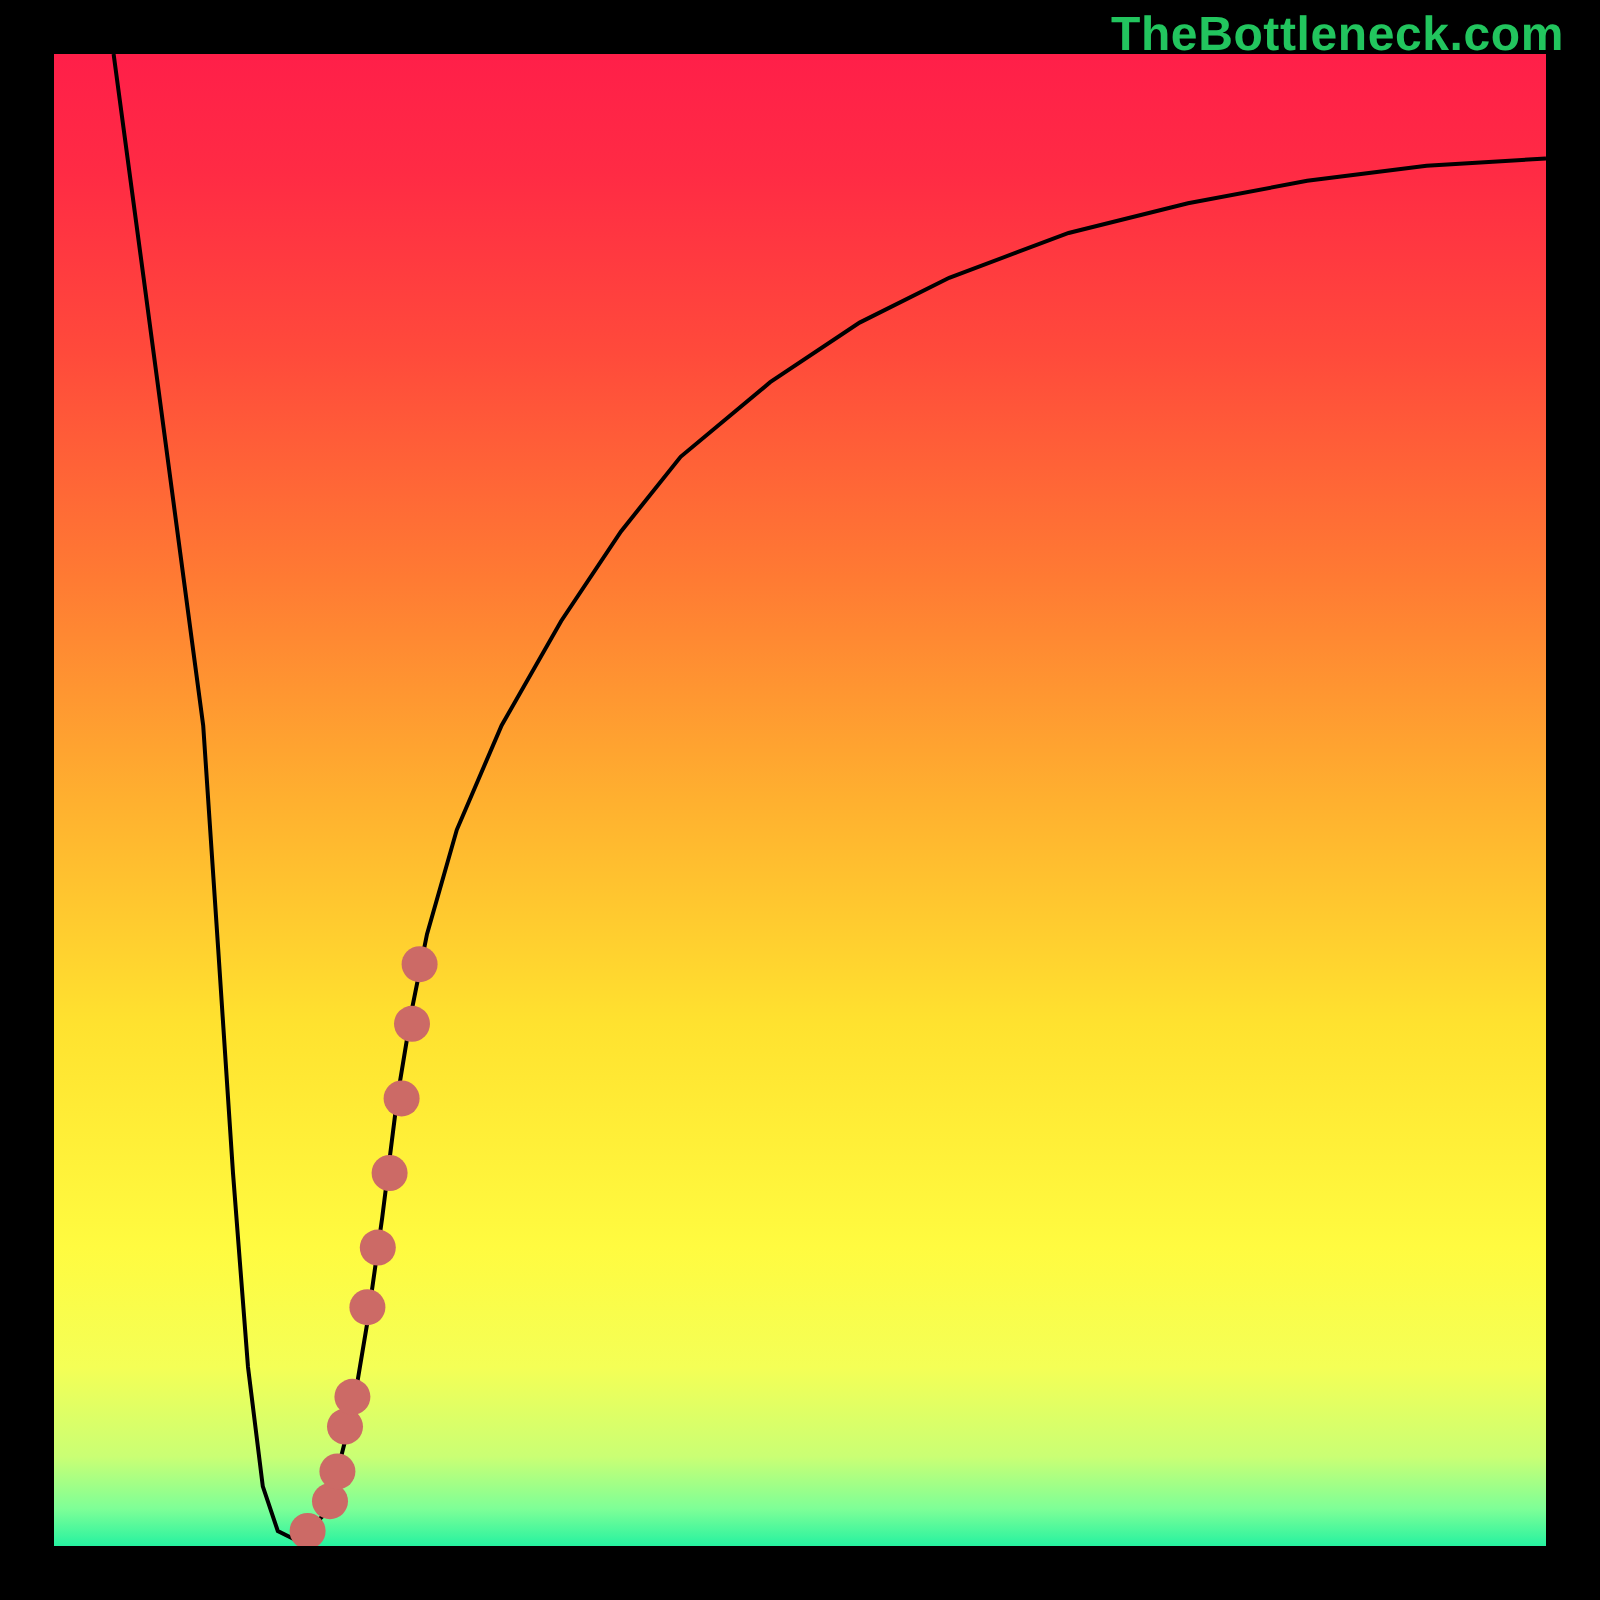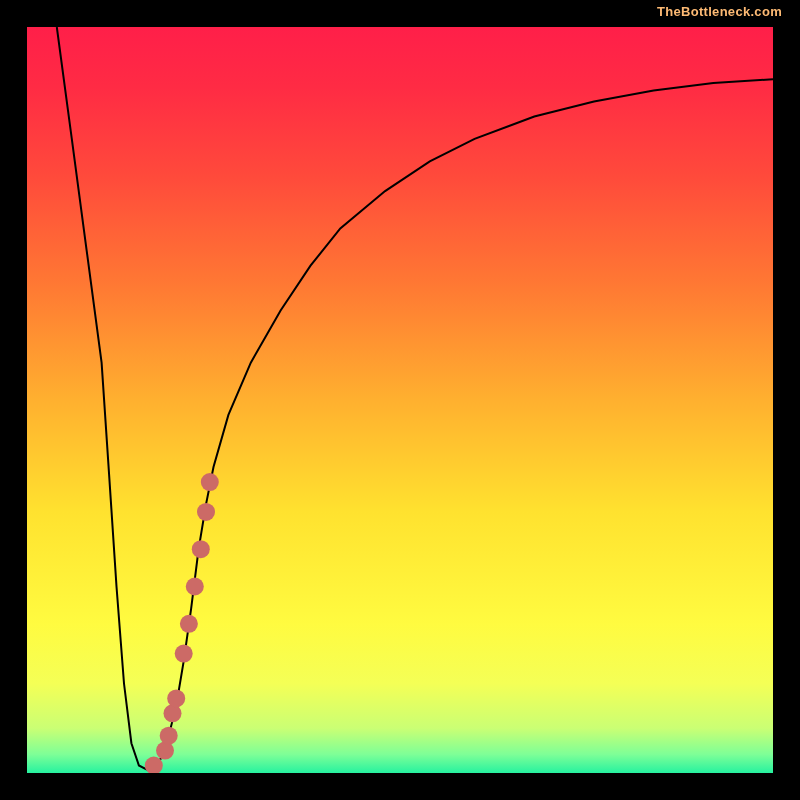--- a/index.html
+++ b/index.html
@@ -13,23 +13,23 @@
     width: 800px;
     height: 800px;
     background: #000;
     position: relative;
   }
   .watermark {
     position: absolute;
     top: 4px;
     right: 18px;
     font-family: Arial, Helvetica, sans-serif;
-    font-size: 13px;
+    font-size: 24px;
     font-weight: bold;
-    color: #fdba74;
+    color: #22c55e;
     letter-spacing: 0.3px;
     z-index: 10;
   }
   .plot {
     position: absolute;
     left: 27px;
     top: 27px;
     width: 746px;
     height: 746px;
   }

